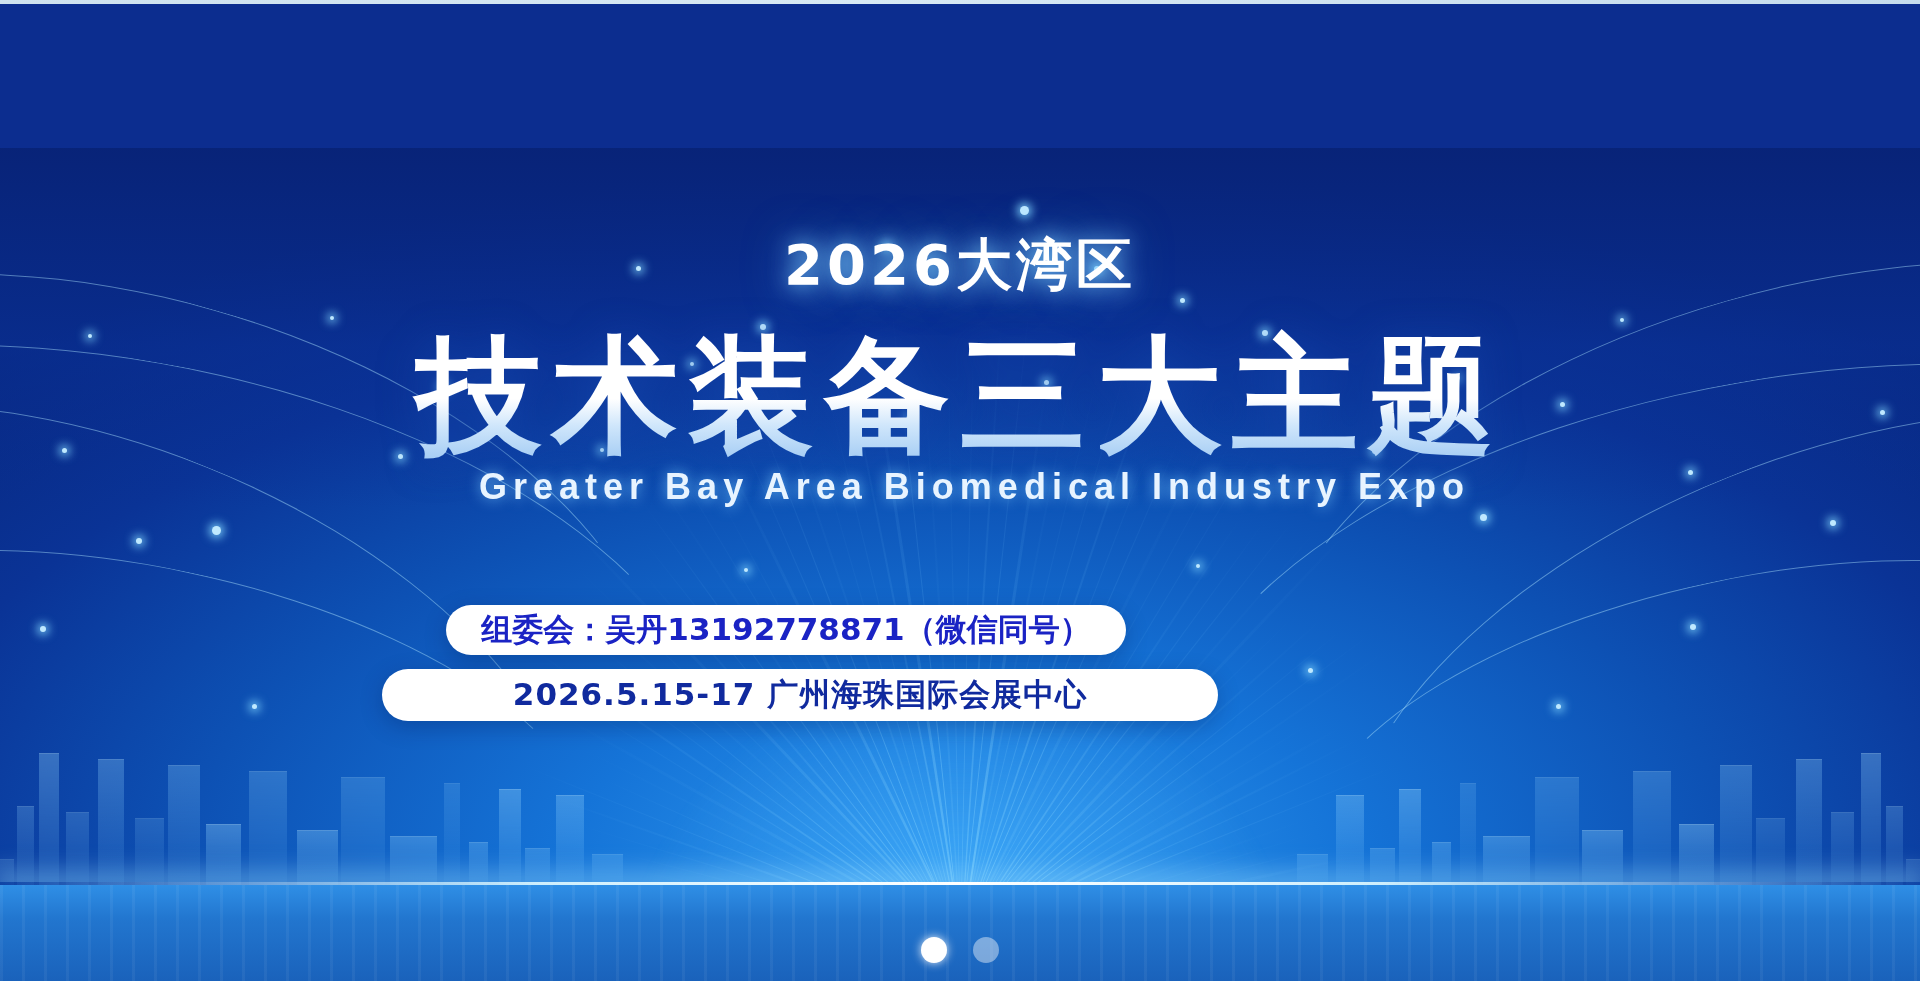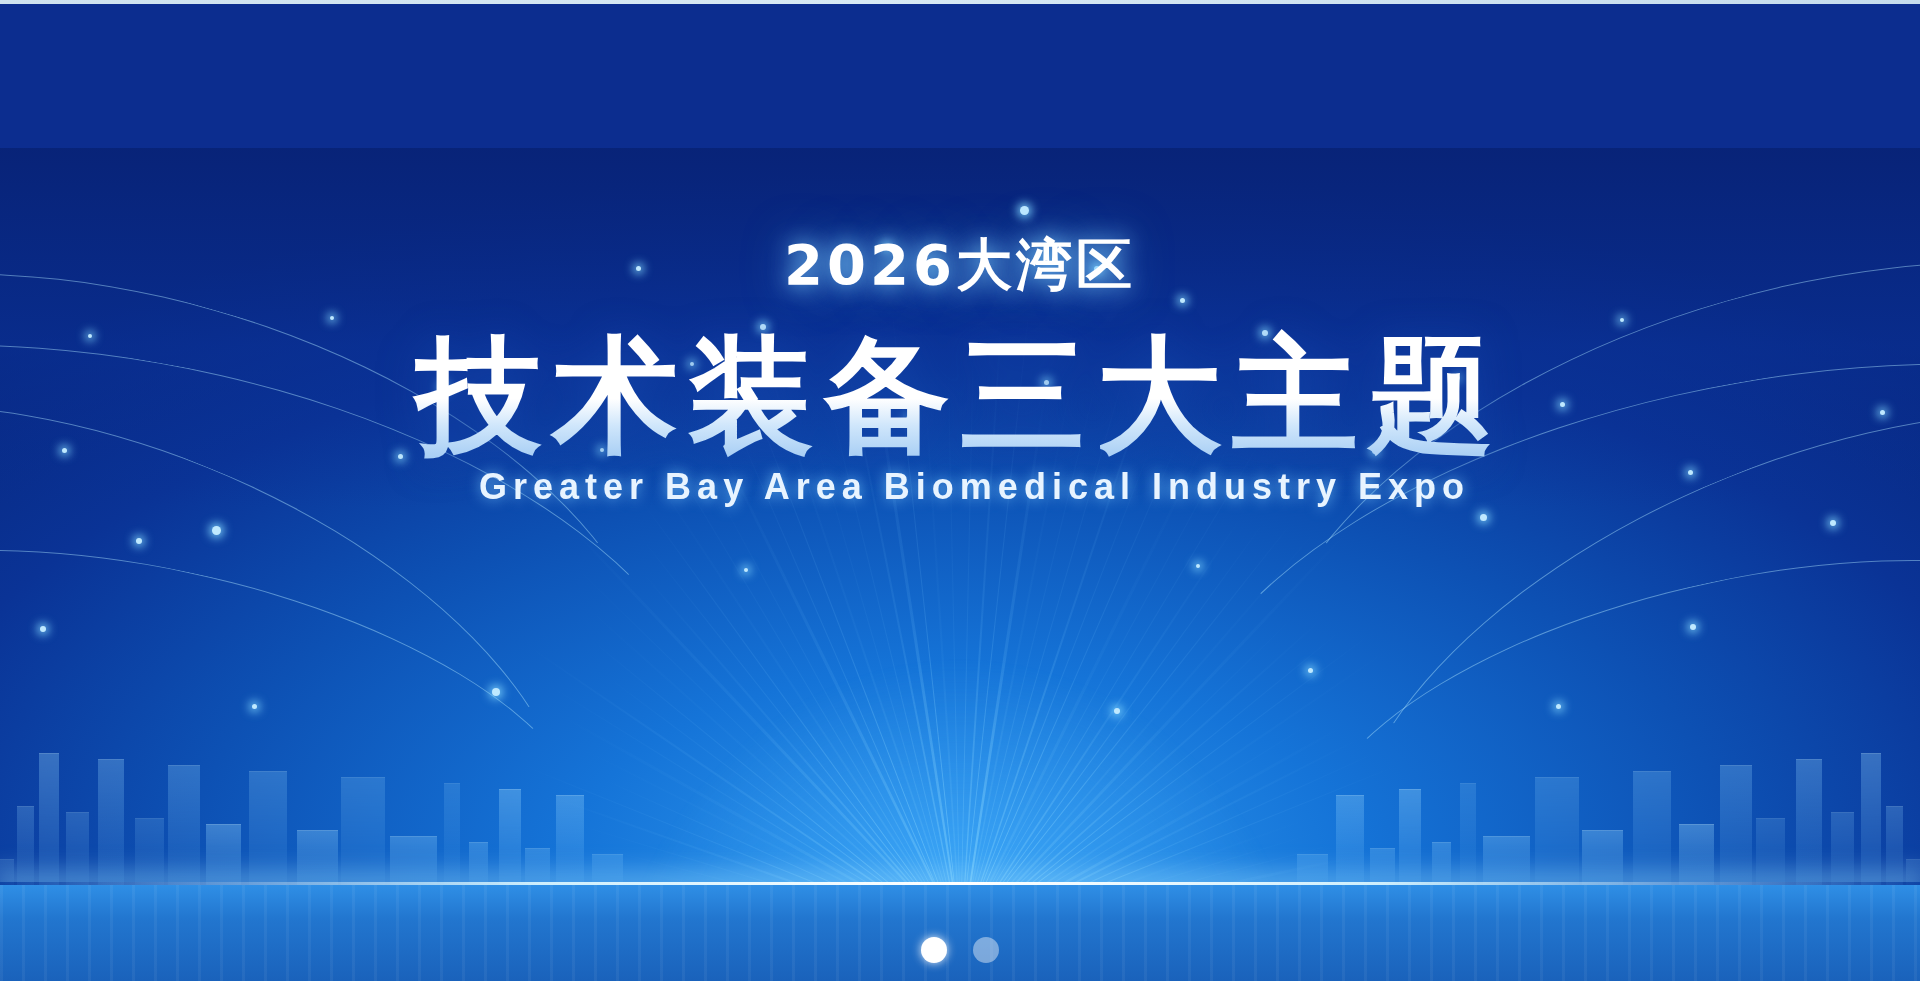--- a/index.html
+++ b/index.html
@@ -367,20 +367,22 @@
     <div class="floor">
       <div class="floor-sheen"></div>
     </div>
 
     <div class="title-wrap">
       <div class="year-line">2026大湾区</div>
       <div class="main-title">技术装备三大主题</div>
       <div class="sub-en">Greater Bay Area Biomedical Industry Expo</div>
     </div>
 
+    <div class="pill pill-contact">组委会：吴丹13192778871（微信同号）</div>
+    <div class="pill pill-venue">2026.5.15-17  广州海珠国际会展中心</div>
   </div>
 
   <div class="dots">
     <div class="cdot active"></div>
     <div class="cdot idle"></div>
   </div>
 
 </div>
 
 </body></html>

